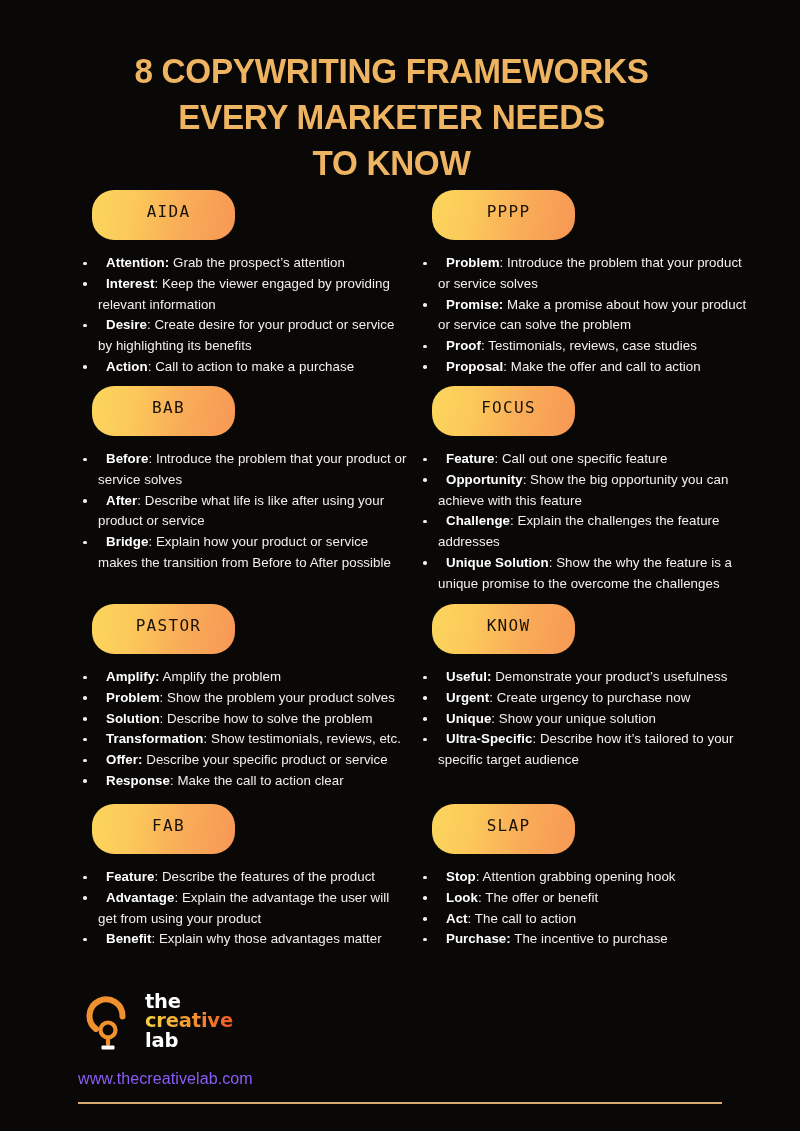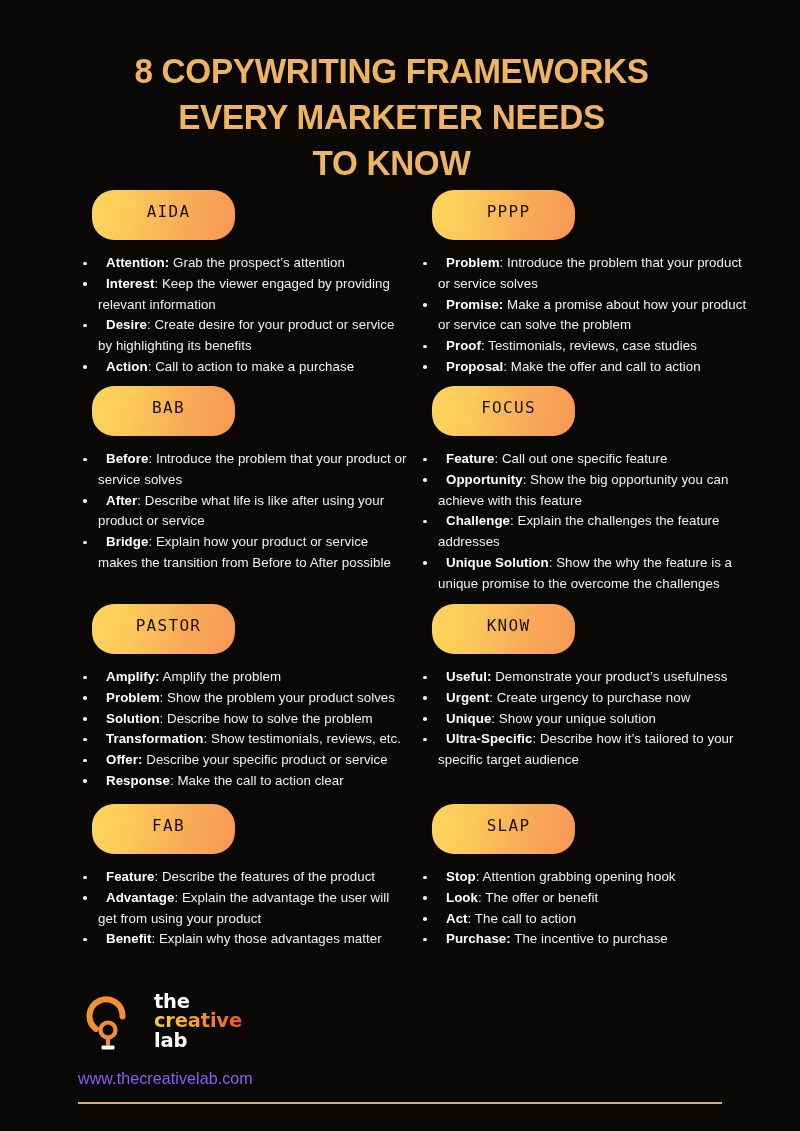--- a/index.html
+++ b/index.html
@@ -119,21 +119,21 @@
     display: flex;
     align-items: center;
     height: 66px;
   }
   .logo-mark {
     width: 58px;
     height: 62px;
     flex: 0 0 58px;
   }
   .logo-words {
-    margin-left: 18px;
+    margin-left: 9px;
     font-family: "DejaVu Sans", "Liberation Sans", sans-serif;
     font-weight: bold;
     font-size: 19.5px;
     line-height: 19.5px;
     letter-spacing: -0.2px;
   }
   .logo-words div { display: block; }
   .w-the, .w-lab { color: #ffffff; }
   .w-creative {
     background: linear-gradient(90deg, #f5d33e 0%, #f7b43a 30%, #f4862e 62%, #ef5a25 100%);

